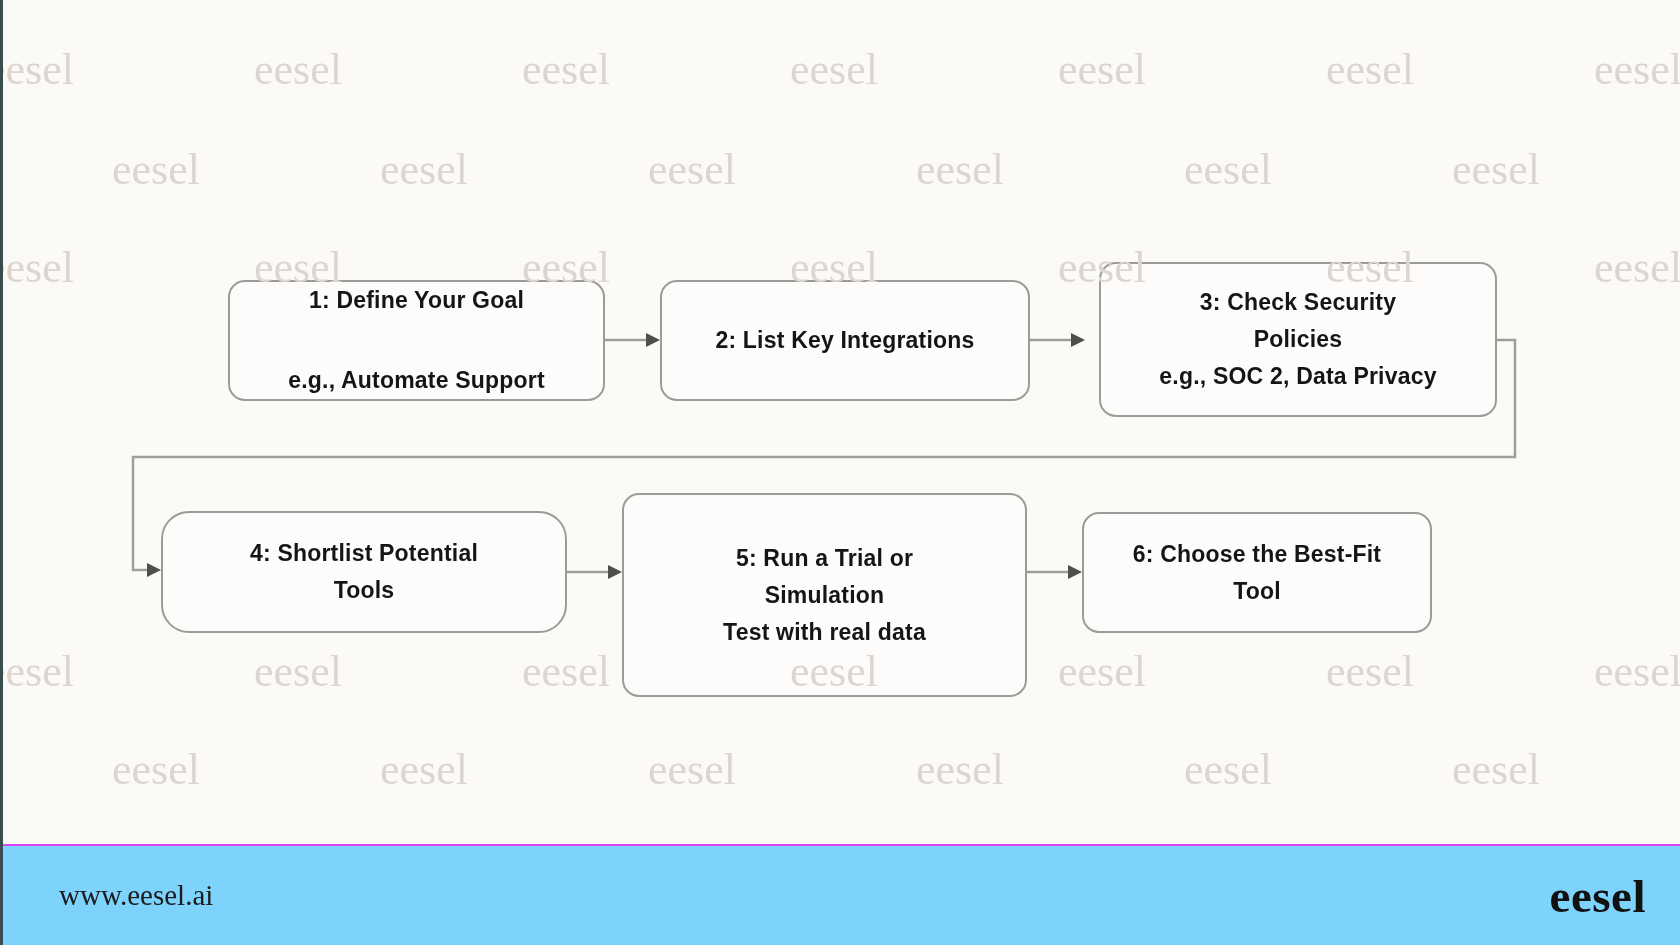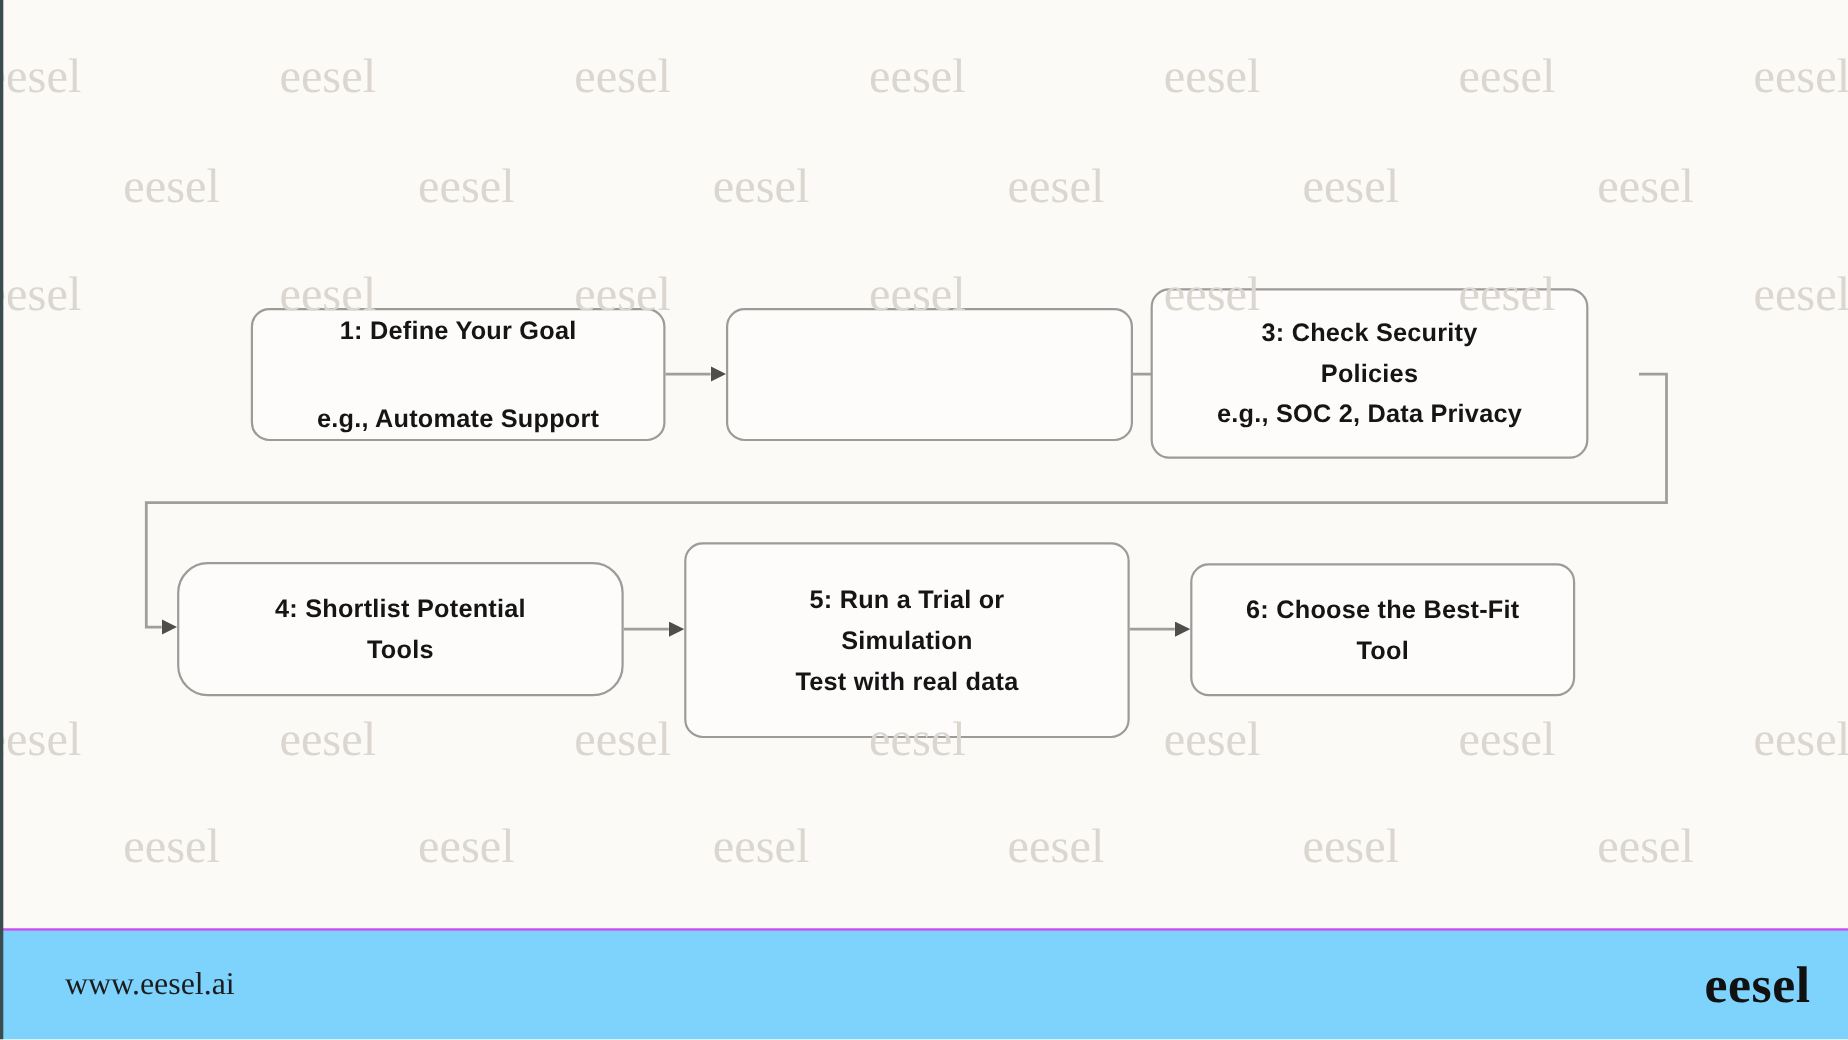--- a/index.html
+++ b/index.html
@@ -58,23 +58,23 @@
     justify-content: center;
     text-align: center;
     font-weight: 700;
     font-size: 23px;
     line-height: 37px;
     color: #151515;
     letter-spacing: 0.2px;
   }
   .node-1 { left: 228px;  top: 280px; width: 377px; height: 121px; justify-content: space-between; }
   .node-2 { left: 660px;  top: 280px; width: 370px; height: 121px; }
-  .node-3 { left: 1046px; top: 262px; width: 398px; height: 155px; }
+  .node-3 { left: 1099px; top: 262px; width: 398px; height: 155px; }
   .node-4 { left: 161px;  top: 511px; width: 406px; height: 122px; border-radius: 28px; }
-  .node-5 { left: 622px;  top: 493px; width: 405px; height: 178px; }
+  .node-5 { left: 622px;  top: 493px; width: 405px; height: 204px; }
   .node-6 { left: 1082px; top: 512px; width: 350px; height: 121px; }
   .connector-layer {
     position: absolute; left: 0; top: 0;
     width: 1680px; height: 945px;
     z-index: 10;
     pointer-events: none;
   }
   
   .footer {
     position: absolute; left: 0; bottom: 0;
@@ -167,20 +167,21 @@
     <path d="M1490,340 H1515 V457 H133 V570 H147" fill="none" stroke="#9e9e9c" stroke-width="2.5" marker-end="url(#arrow)"></path>
     <path d="M567,572 H608" fill="none" stroke="#9e9e9c" stroke-width="2.5" marker-end="url(#arrow)"></path>
     <path d="M1027,572 H1068" fill="none" stroke="#9e9e9c" stroke-width="2.5" marker-end="url(#arrow)"></path>
   </svg>
 
   <div class="node node-1">
     <div>1: Define Your Goal</div>
     <div>e.g., Automate Support</div>
   </div>
   <div class="node node-2">
+    <div>2: List Key Integrations</div>
   </div>
   <div class="node node-3">
     <div>3: Check Security</div>
     <div>Policies</div>
     <div>e.g., SOC 2, Data Privacy</div>
   </div>
   <div class="node node-4">
     <div>4: Shortlist Potential</div>
     <div>Tools</div>
   </div>

